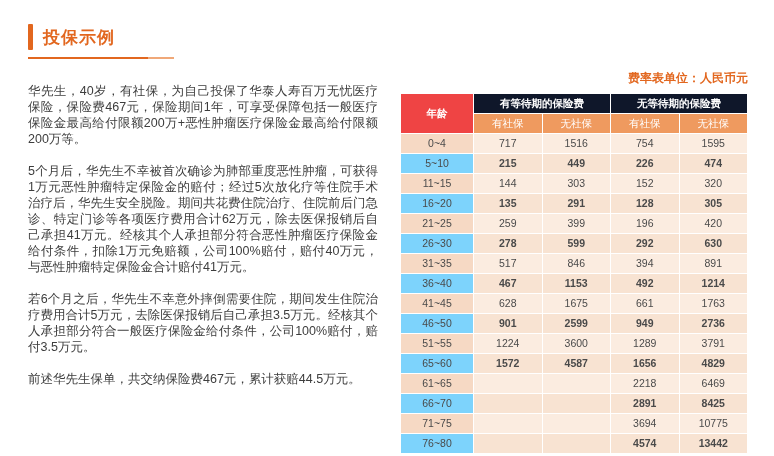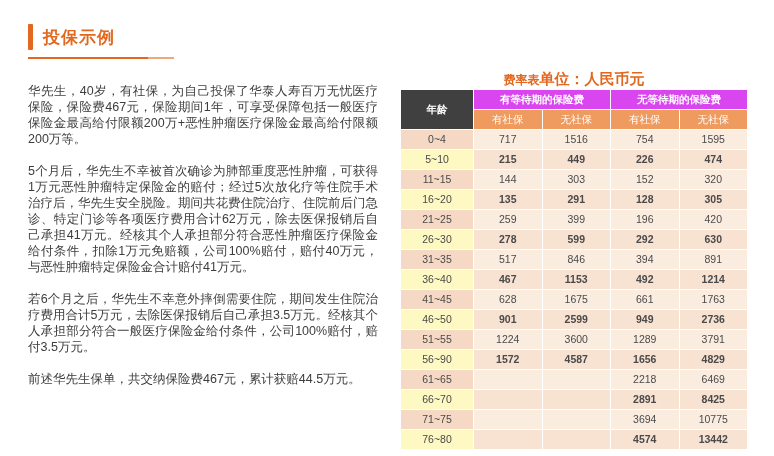--- a/index.html
+++ b/index.html
@@ -76,76 +76,77 @@
 
   
   .right-col {
     position: absolute;
     left: 400px;
     top: 70px;
     width: 348px;
   }
   .tbl-head-row {
     display: flex;
-    justify-content: center;
+    justify-content: flex-end;
     align-items: baseline;
+    margin-bottom: 6px;
     font-family: Liberation Serif, serif;
   }
   .tbl-caption {
     font-size: 12px;
     font-weight: bold;
     color: #e2671f;
   }
   .tbl-unit {
-    font-size: 15px;
+    font-size: 12px;
     font-weight: bold;
     color: #e2671f;
   }
 
   table.rates {
     border-collapse: collapse;
     width: 348px;
     table-layout: fixed;
   }
   table.rates th, table.rates td {
     border: 1px solid #ffffff;
     font-size: 10.5px;
     text-align: center;
     padding: 0;
     height: 19px;
     line-height: 19px;
   }
   th.h-main {
-    background: #d946ef;
+    background: #0f172a;
     color: #ffffff;
     font-weight: bold;
     font-size: 11px;
   }
   th.h-sub {
     background: #ef9a5f;
     color: #ffffff;
     font-weight: normal;
     font-size: 10.5px;
   }
   th.h-age {
-    background: #404040;
+    background: #ef4444;
     color: #ffffff;
     font-weight: bold;
     font-size: 11px;
   }
   td.age {
     background: #f6d9c4;
     color: #4a4a4a;
   }
   td.val {
     background: #fbece0;
     color: #4a4a4a;
   }
   tr.alt td.age {
-    background: #fef9c3;
+    background: #7dd3fc;
   }
   tr.alt td.val {
     background: #f8e3d2;
     font-weight: bold;
   }
   td.empty {
     background: #fbece0;
   }
   tr.alt td.empty {
     background: #f8e3d2;
@@ -261,21 +262,21 @@
           <td class="val">2736</td>
         </tr>
         <tr>
           <td class="age">51~55</td>
           <td class="val">1224</td>
           <td class="val">3600</td>
           <td class="val">1289</td>
           <td class="val">3791</td>
         </tr>
         <tr class="alt">
-          <td class="age">56~90</td>
+          <td class="age">65~60</td>
           <td class="val">1572</td>
           <td class="val">4587</td>
           <td class="val">1656</td>
           <td class="val">4829</td>
         </tr>
         <tr>
           <td class="age">61~65</td>
           <td class="empty"></td>
           <td class="empty"></td>
           <td class="val">2218</td>

